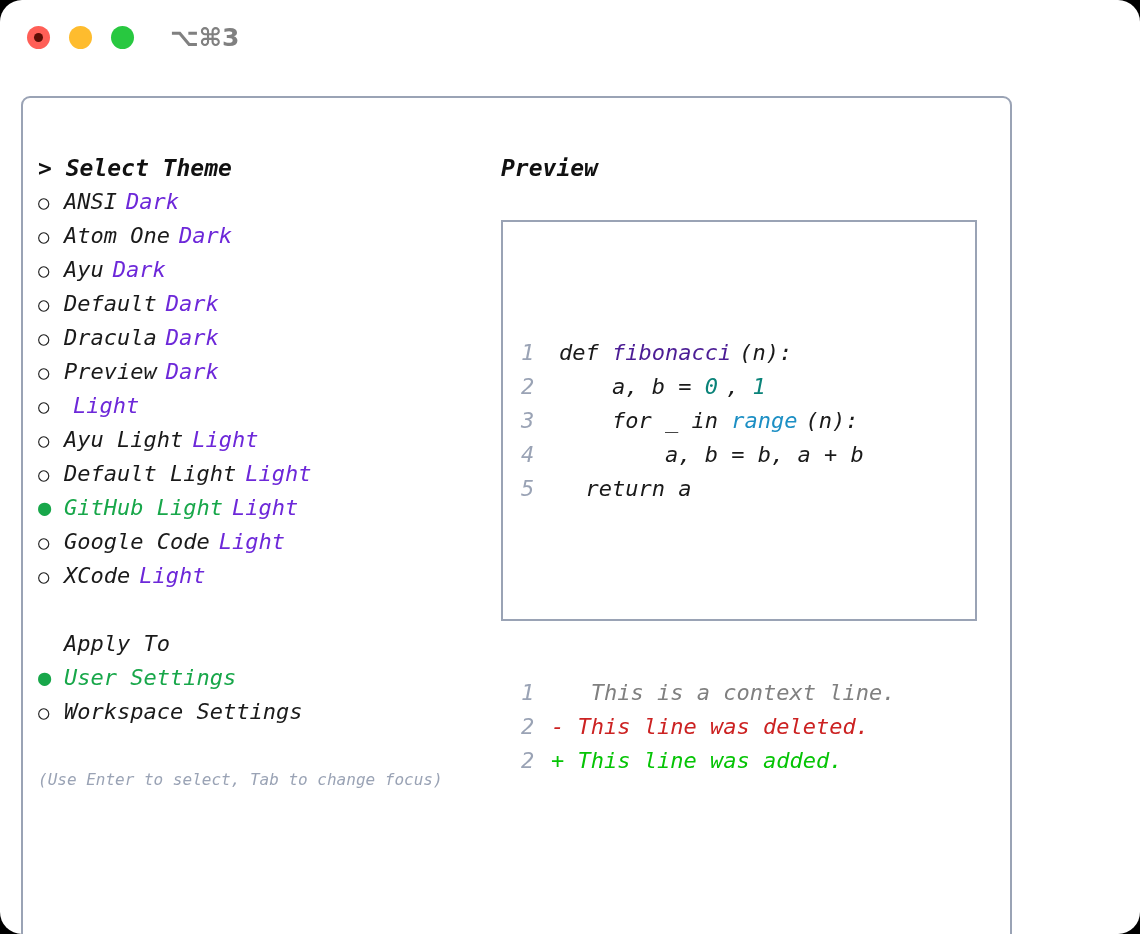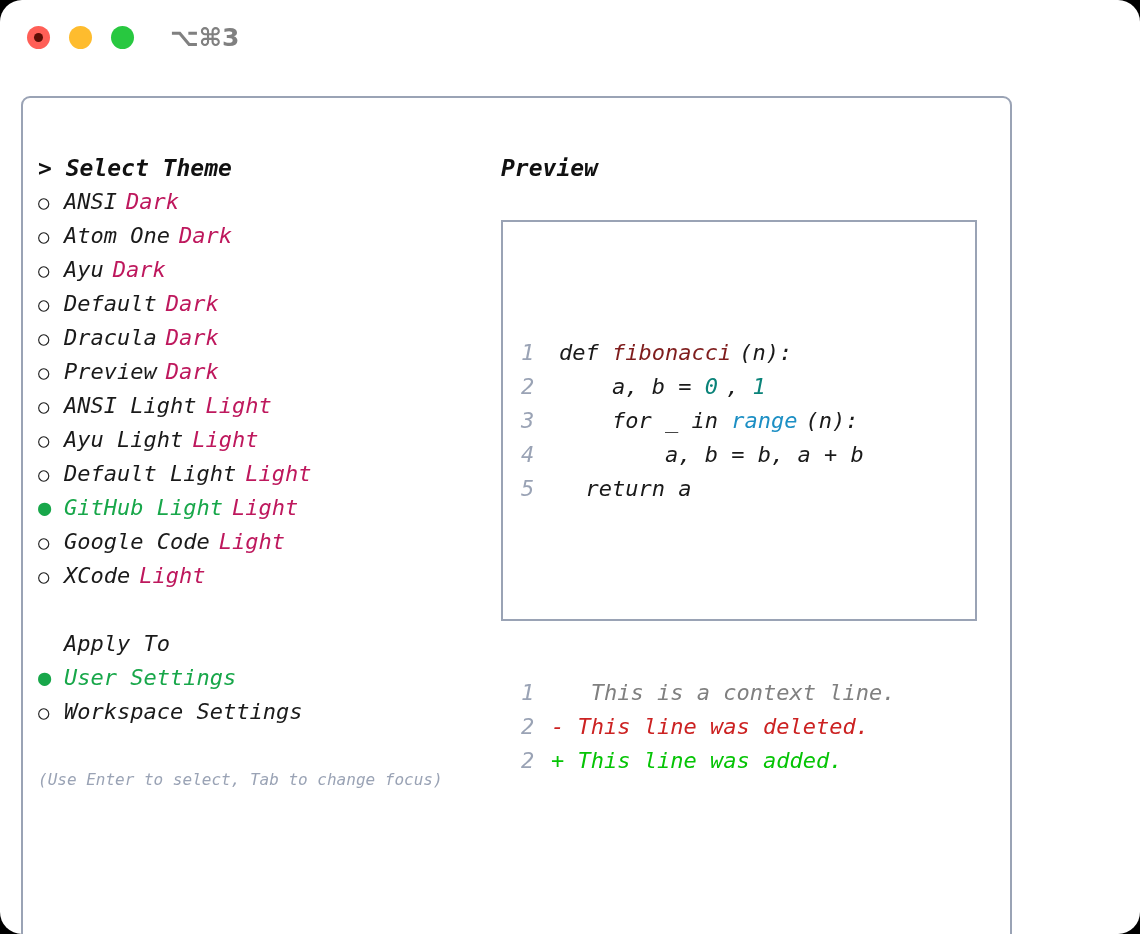--- a/index.html
+++ b/index.html
@@ -131,21 +131,21 @@
     color: #18a74a;
     font-size: 22px;
   }
   .item-label {
     color: #1a1a1a;
   }
   .row.selected .item-label {
     color: #18a74a;
   }
   .badge {
-    color: #be185d;
+    color: #6d28d9;
     margin-left: 9px;
   }
 
   .spacer-block { height: 34px; }
 
   .apply-heading {
     font-size: 22px;
     color: #1a1a1a;
     line-height: 34px;
     padding-left: 26px;
@@ -185,21 +185,21 @@
     align-items: baseline;
     white-space: pre;
   }
   .lno {
     width: 30px;
     flex: 0 0 30px;
     color: #9aa3b5;
     text-align: left;
   }
   .ctext { color: #1a1a1a; margin-left: 8px; }
-  .tok-fn  { color: #7f1d1d; }
+  .tok-fn  { color: #4c1d95; }
   .tok-num { color: #0a8379; }
   .tok-call{ color: #1c8fc4; }
   .blank-line { height: 34px; }
 
   .dline { display: flex; height: 34px; align-items: baseline; white-space: pre; }
   .d-ctx { color: #808080; }
   .d-del { color: #cc2222; }
   .d-add { color: #05c405; }
 </style>
 </head>
@@ -222,21 +222,21 @@
       <div class="col-left">
         <div class="heading">&gt; Select Theme</div>
 
         <div class="theme-list" id="theme-list">
             <div class="row"><span class="bullet">○</span><span class="item-label">ANSI</span><span class="badge">Dark</span></div>
             <div class="row"><span class="bullet">○</span><span class="item-label">Atom One</span><span class="badge">Dark</span></div>
             <div class="row"><span class="bullet">○</span><span class="item-label">Ayu</span><span class="badge">Dark</span></div>
             <div class="row"><span class="bullet">○</span><span class="item-label">Default</span><span class="badge">Dark</span></div>
             <div class="row"><span class="bullet">○</span><span class="item-label">Dracula</span><span class="badge">Dark</span></div>
             <div class="row"><span class="bullet">○</span><span class="item-label">Preview</span><span class="badge">Dark</span></div>
-            <div class="row"><span class="bullet">○</span><span class="item-label">ANSI Light</span><span class="badge">Light</span></div>
+            <div class="row"><span class="bullet">○</span><span class="badge">Light</span></div>
             <div class="row"><span class="bullet">○</span><span class="item-label">Ayu Light</span><span class="badge">Light</span></div>
             <div class="row"><span class="bullet">○</span><span class="item-label">Default Light</span><span class="badge">Light</span></div>
             <div class="row selected"><span class="bullet sel">●</span><span class="item-label">GitHub Light</span><span class="badge">Light</span></div>
             <div class="row"><span class="bullet">○</span><span class="item-label">Google Code</span><span class="badge">Light</span></div>
             <div class="row"><span class="bullet">○</span><span class="item-label">XCode</span><span class="badge">Light</span></div>
           </div>
 
         <div class="spacer-block"></div>
 
         <div class="apply-heading">Apply To</div>

